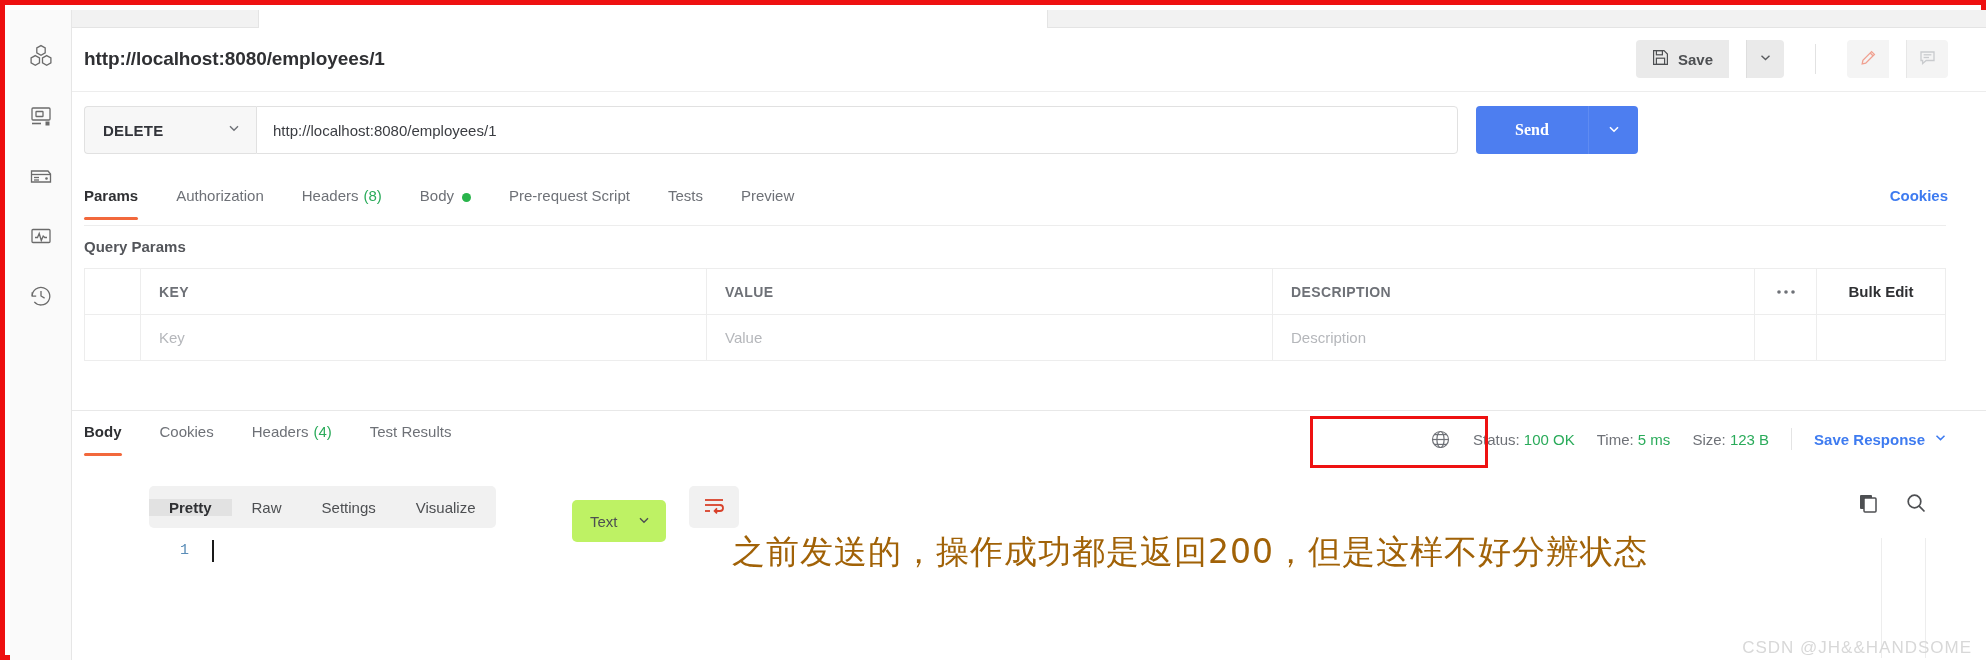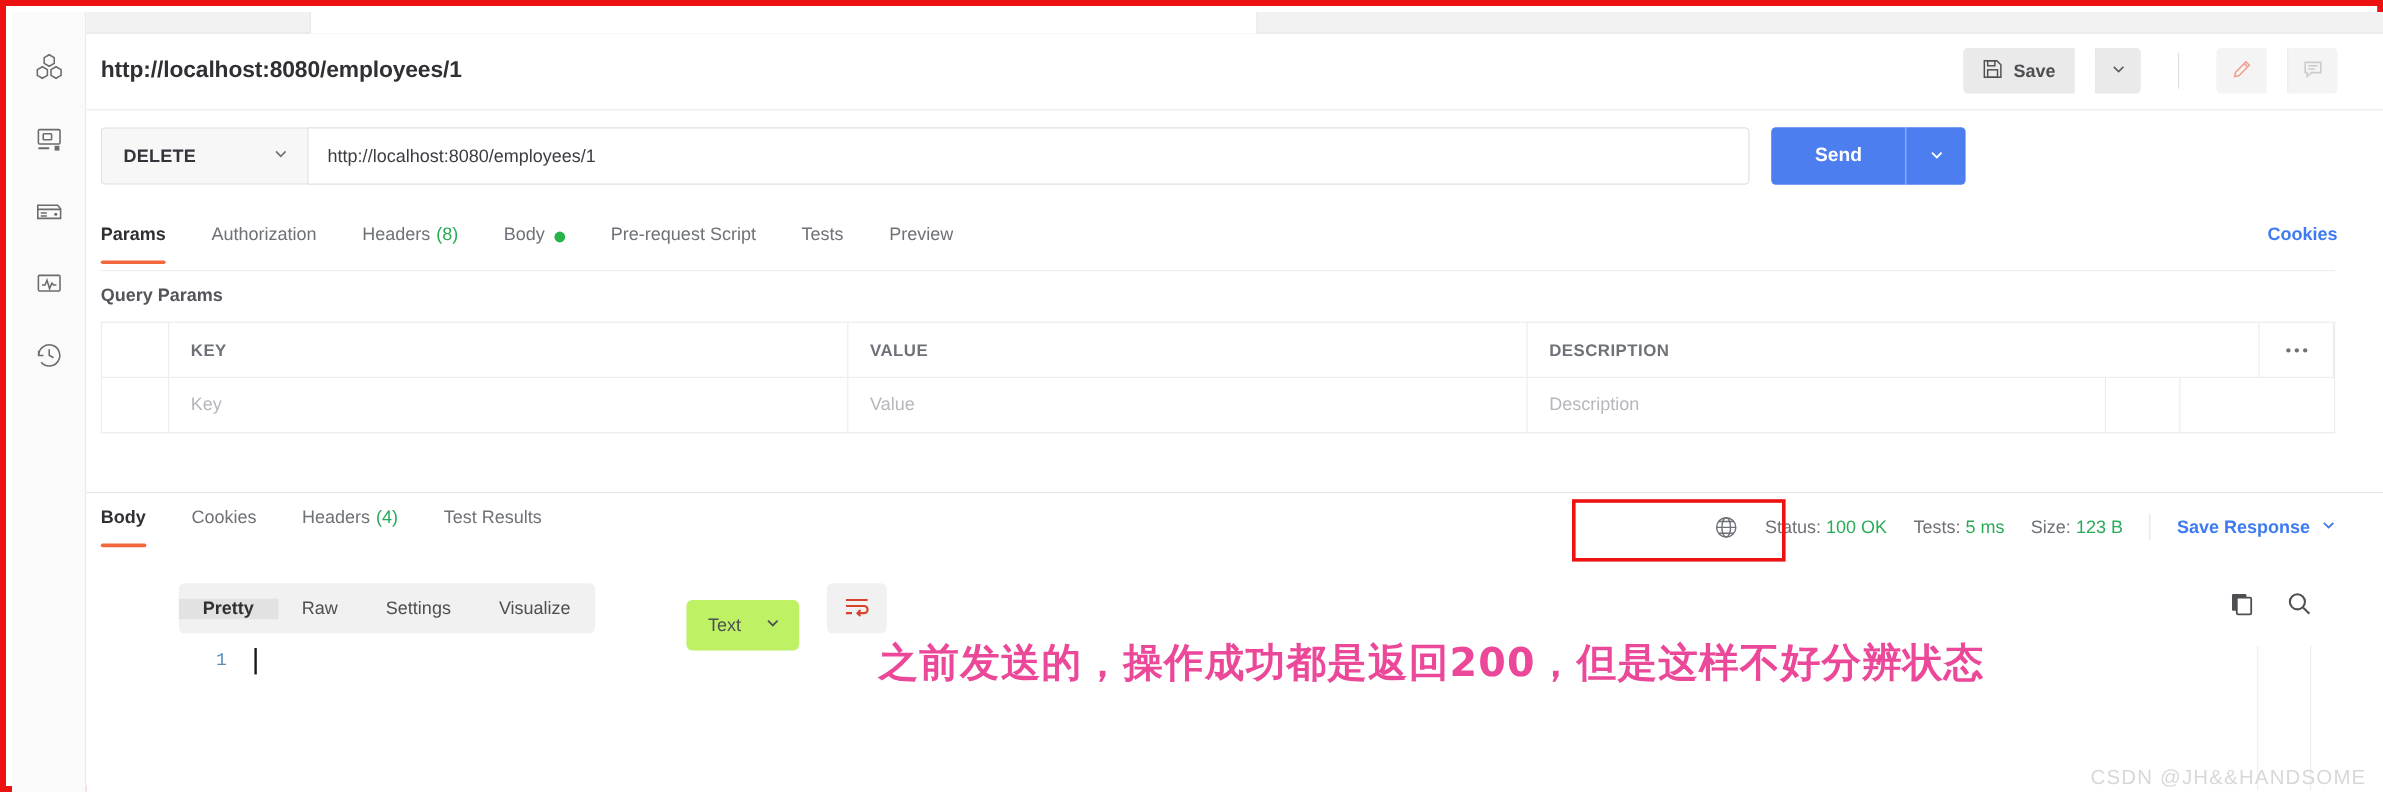--- a/index.html
+++ b/index.html
@@ -129,21 +129,21 @@
     outline: none;
   }
   #send-wrap {
     margin-left: 18px;
     display: flex; align-items: stretch;
   }
   #send-btn {
     width: 112px; background: #4d7ef0; border: none;
     border-radius: 4px 0 0 4px;
     color: #ffffff; font-size: 16px; font-weight: bold;
-    cursor: pointer; font-family: Liberation Sans, sans-serif;
+    cursor: pointer; font-family: Liberation Serif, serif;
   }
   #send-caret {
     width: 50px; background: #4d7ef0; border: none;
     border-left: 1px solid #5f8bf2;
     border-radius: 0 4px 4px 0;
     display: flex; align-items: center; justify-content: center;
     cursor: pointer;
   }
 
   
@@ -307,22 +307,22 @@
     width: 1px; height: 120px; background: #ededed;
   }
   #editor-scroll2 {
     position: absolute; right: 64px; top: 0;
     width: 1px; height: 120px; background: #ededed;
   }
 
   
   #annotation {
     position: absolute; left: 660px; top: 520px;
-    font-size: 33px; font-weight: bold;
-    color: #ec4899;
+    font-size: 33px; font-weight: normal;
+    color: #a16207;
     font-family: "DejaVu Sans", "Liberation Sans", sans-serif;
     white-space: nowrap;
     letter-spacing: 1px;
   }
 
   
   #watermark {
     position: absolute; right: 14px; bottom: 2px;
     font-size: 17px; color: #d8d8d8;
     letter-spacing: 1px;
@@ -490,20 +490,21 @@
         <div class="pcell key-col phead">KEY</div>
         <div class="pcell val-col phead">VALUE</div>
         <div class="pcell desc-col phead">DESCRIPTION</div>
         <div class="pcell dots-col">
           <svg width="22" height="8" viewBox="0 0 22 8" fill="#6e7177">
             <circle cx="4" cy="4" r="1.8"></circle>
             <circle cx="11" cy="4" r="1.8"></circle>
             <circle cx="18" cy="4" r="1.8"></circle>
           </svg>
         </div>
+        <div class="pcell bulk-col">Bulk Edit</div>
       </div>
       <div class="ptr">
         <div class="pcell checkbox-col"></div>
         <div class="pcell key-col pplaceholder">Key</div>
         <div class="pcell val-col pplaceholder">Value</div>
         <div class="pcell desc-col pplaceholder">Description</div>
         <div class="pcell dots-col"></div>
         <div class="pcell bulk-col"></div>
       </div>
     </div>
@@ -535,21 +536,21 @@
           <line x1="2.5" y1="10.5" x2="18.5" y2="10.5"></line>
           <line x1="4" y1="5.6" x2="17" y2="5.6"></line>
           <line x1="4" y1="15.4" x2="17" y2="15.4"></line>
         </svg>
       </span>
       <span class="meta-item">
         <span>Status:</span>
         <span class="meta-val">100 OK</span>
       </span>
       <span class="meta-item">
-        <span>Tests:</span>
+        <span>Time:</span>
         <span class="meta-val">5 ms</span>
       </span>
       <span class="meta-item">
         <span>Size:</span>
         <span class="meta-val">123 B</span>
       </span>
       <span class="meta-sep"></span>
       <span id="save-response">
         <span>Save Response</span>
         <span>

